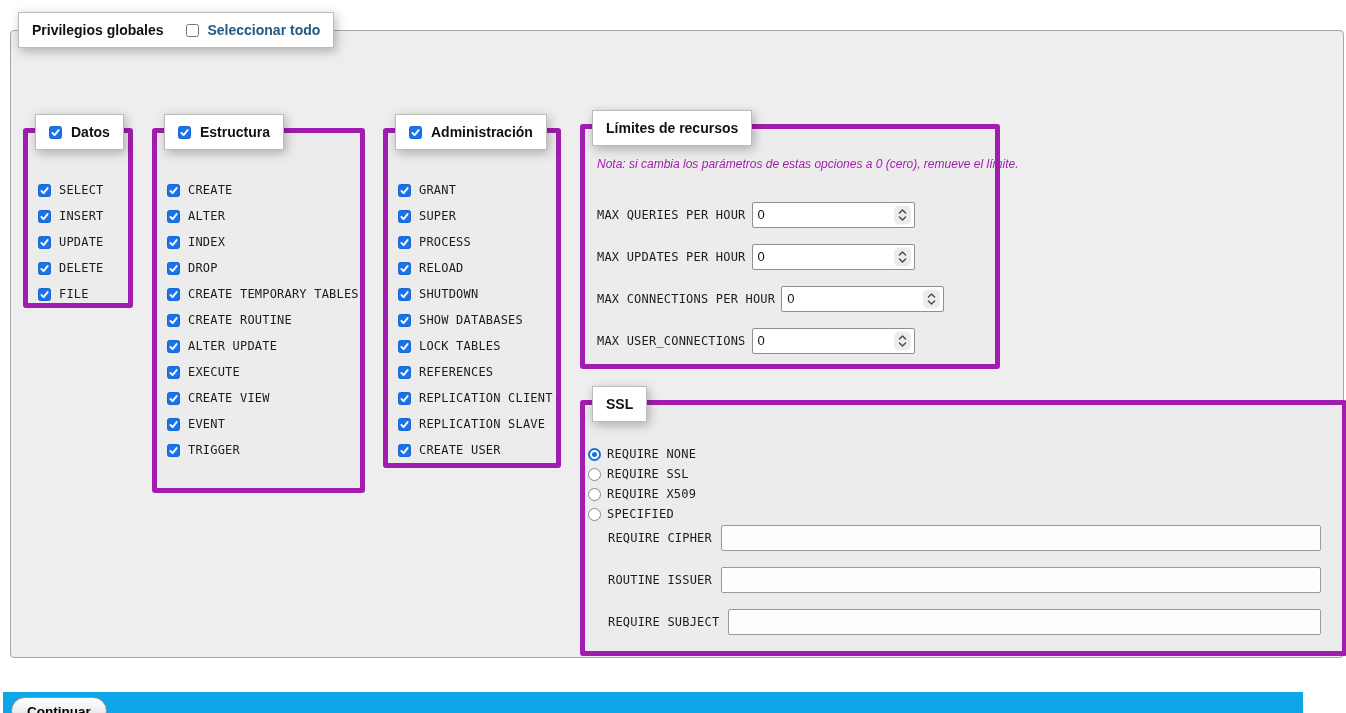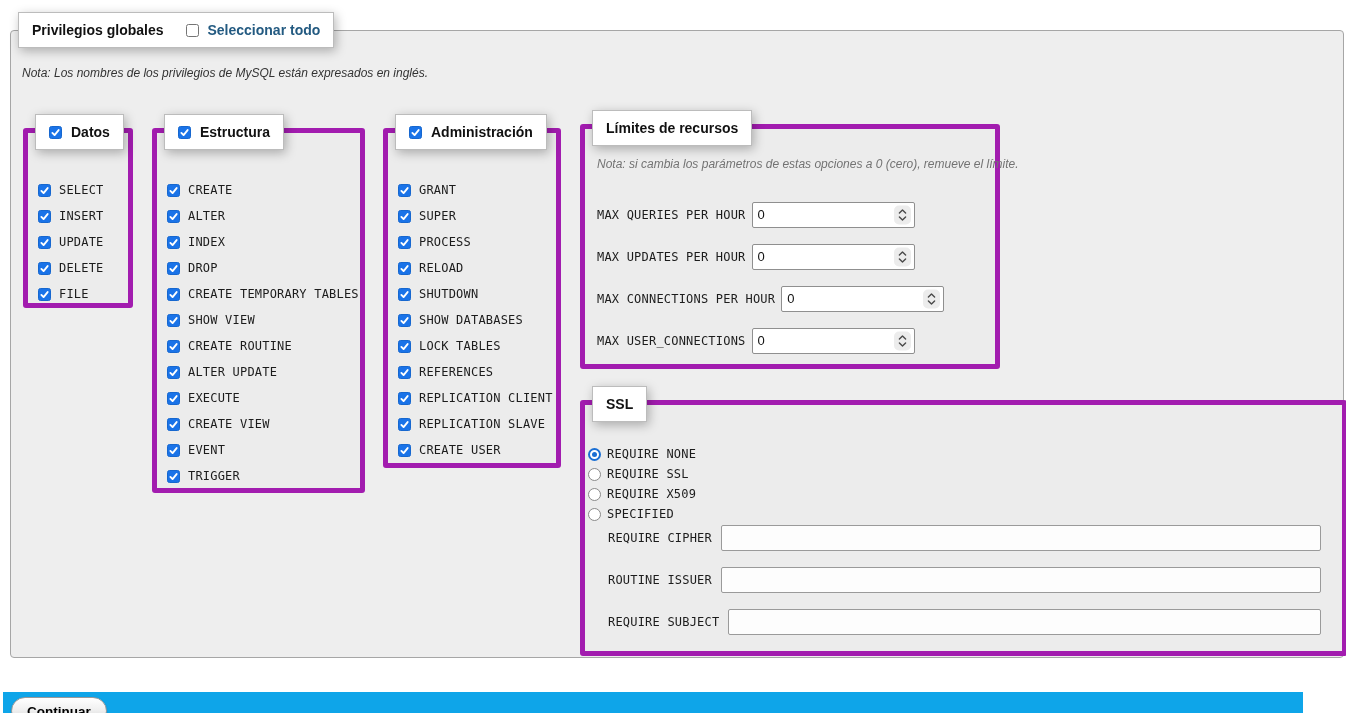--- a/index.html
+++ b/index.html
@@ -58,21 +58,21 @@
     border:1px solid #8a8a8a;background:#fff;
     display:inline-flex;align-items:center;justify-content:center;
   }
   .radio.selected{border:2px solid #1a6fd4;}
   .radio.selected::after{
     content:"";width:5px;height:5px;border-radius:50%;background:#1a6fd4;
   }
   .radio-row{height:20px;gap:6px;}
   
   .limits-body{padding:28px 12px 0 12px;}
-  .fs-note{font-size:12px;font-style:italic;color:#737373;height:16px;margin-bottom:29px;white-space:nowrap;}
+  .fs-note{font-size:12px;font-style:italic;color:#a21caf;height:16px;margin-bottom:29px;white-space:nowrap;}
   .limit-row{display:flex;align-items:center;height:26px;margin-bottom:16px;}
   .limit-row .lbl{margin-right:6px;}
   .num-input{
     position:relative;width:161px;height:24px;background:#fff;
     border:1px solid #8f8f8f;border-radius:2px;display:inline-block;
   }
   .num-value{
     position:absolute;left:5px;top:0;line-height:24px;font-size:13px;color:#111;
   }
   .spinner{
@@ -109,21 +109,20 @@
 <div id="canvas">
 
   <div class="main-fs"></div>
 
   <div class="legend-box main-legend">
     <span>Privilegios globales</span>
     <span class="cb-empty"></span>
     <span class="sel-all-lbl">Seleccionar todo</span>
   </div>
 
-  <div class="page-note">Nota: Los nombres de los privilegios de MySQL están expresados en inglés.</div>
 
   <div class="fs" id="fs-datos">
     <div class="legend-box">
       <span class="cb checked">
         <svg width="11" height="11" viewBox="0 0 13 13">
             <path d="M2.8 7 L5.4 9.6 L10.2 3.6" fill="none" stroke="#ffffff" stroke-width="2.2" stroke-linecap="round" stroke-linejoin="round"></path>
           </svg>
       </span>
       <span>Datos</span>
     </div>
@@ -223,28 +222,20 @@
 
   <div class="row check-row">
     <span class="cb checked">
       <svg width="11" height="11" viewBox="0 0 13 13">
               <path d="M2.8 7 L5.4 9.6 L10.2 3.6" fill="none" stroke="#ffffff" stroke-width="2.2" stroke-linecap="round" stroke-linejoin="round"></path>
             </svg>
     </span>
     <span class="mono lbl">CREATE TEMPORARY TABLES</span>
   </div>
 
-  <div class="row check-row">
-    <span class="cb checked">
-      <svg width="11" height="11" viewBox="0 0 13 13">
-              <path d="M2.8 7 L5.4 9.6 L10.2 3.6" fill="none" stroke="#ffffff" stroke-width="2.2" stroke-linecap="round" stroke-linejoin="round"></path>
-            </svg>
-    </span>
-    <span class="mono lbl">SHOW VIEW</span>
-  </div>
 
   <div class="row check-row">
     <span class="cb checked">
       <svg width="11" height="11" viewBox="0 0 13 13">
               <path d="M2.8 7 L5.4 9.6 L10.2 3.6" fill="none" stroke="#ffffff" stroke-width="2.2" stroke-linecap="round" stroke-linejoin="round"></path>
             </svg>
     </span>
     <span class="mono lbl">CREATE ROUTINE</span>
   </div>
 

